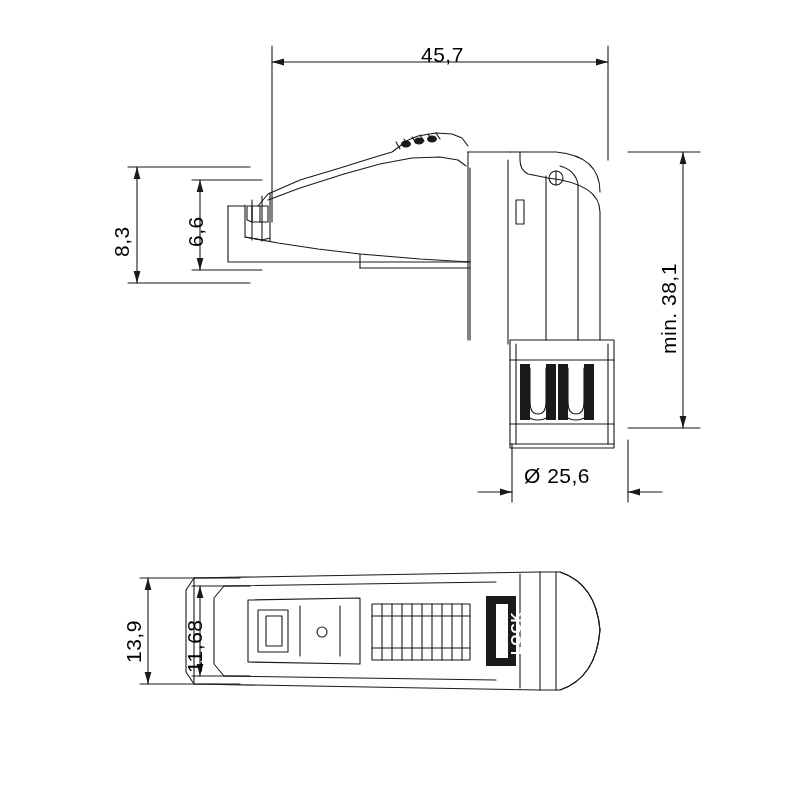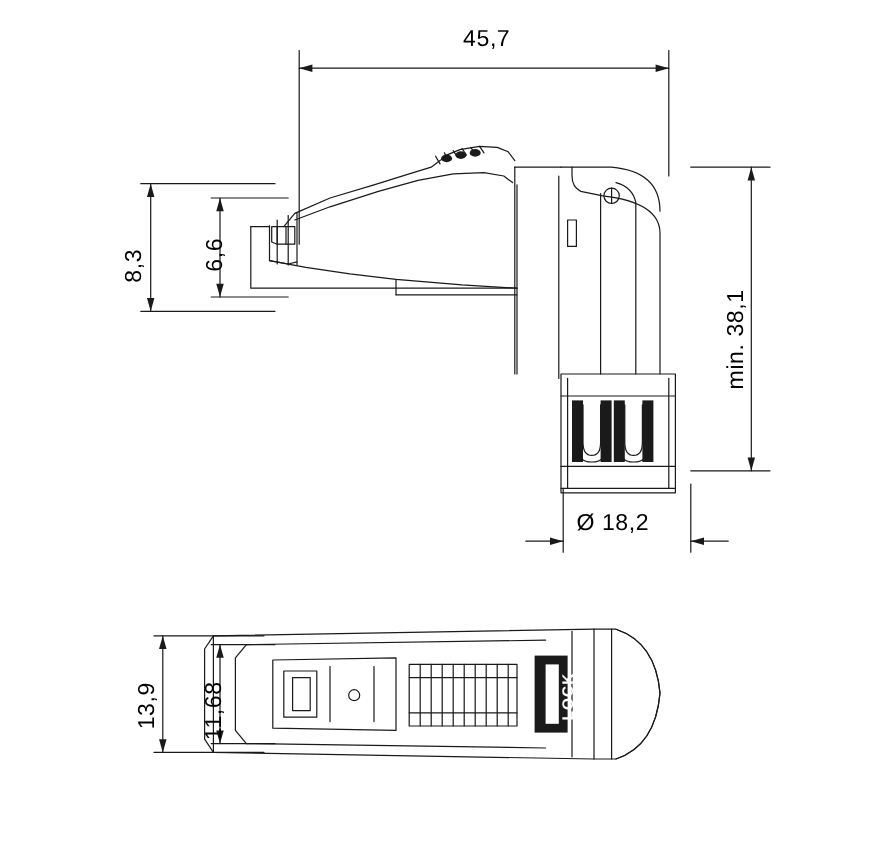--- a/index.html
+++ b/index.html
@@ -210,29 +210,29 @@
         <rect x="496" y="604" width="12" height="54" fill="#ffffff" stroke="none"></rect>
 
         <path d="M520,574 L520,688"></path>
         <path d="M540,572 L540,690"></path>
         <path d="M556,572 L556,690"></path>
         <path d="M560,572 Q596,584 600,630 Q596,678 560,690"></path>
       </g>
     </g>
   </svg>
 
-  <div class="dim-label" style="left:421px; top:24px;">45,7</div>
+  <div class="dim-label" style="left:421px; top:43px;">45,7</div>
 
   <div class="dim-label rot90" style="left:110px; top:257px;">8,3</div>
 
   <div class="dim-label rot90" style="left:184px; top:247px;">6,6</div>
 
   <div class="dim-label rot90" style="left:657px; top:354px;">min. 38,1</div>
 
-  <div class="dim-label" style="left:524px; top:464px;">Ø 18,2</div>
+  <div class="dim-label" style="left:524px; top:464px;">Ø 25,6</div>
 
   <div class="dim-label rot90" style="left:122px; top:663px;">13,9</div>
 
   <div class="dim-label rot90" style="left:183px; top:673px;">11,68</div>
 
   <div class="dim-label rot90" style="left:508px; top:655px; font-size:14px; font-weight:bold; color:#ffffff; letter-spacing:1px;">LOCK</div>
 
 </div>
 
 </body></html>

